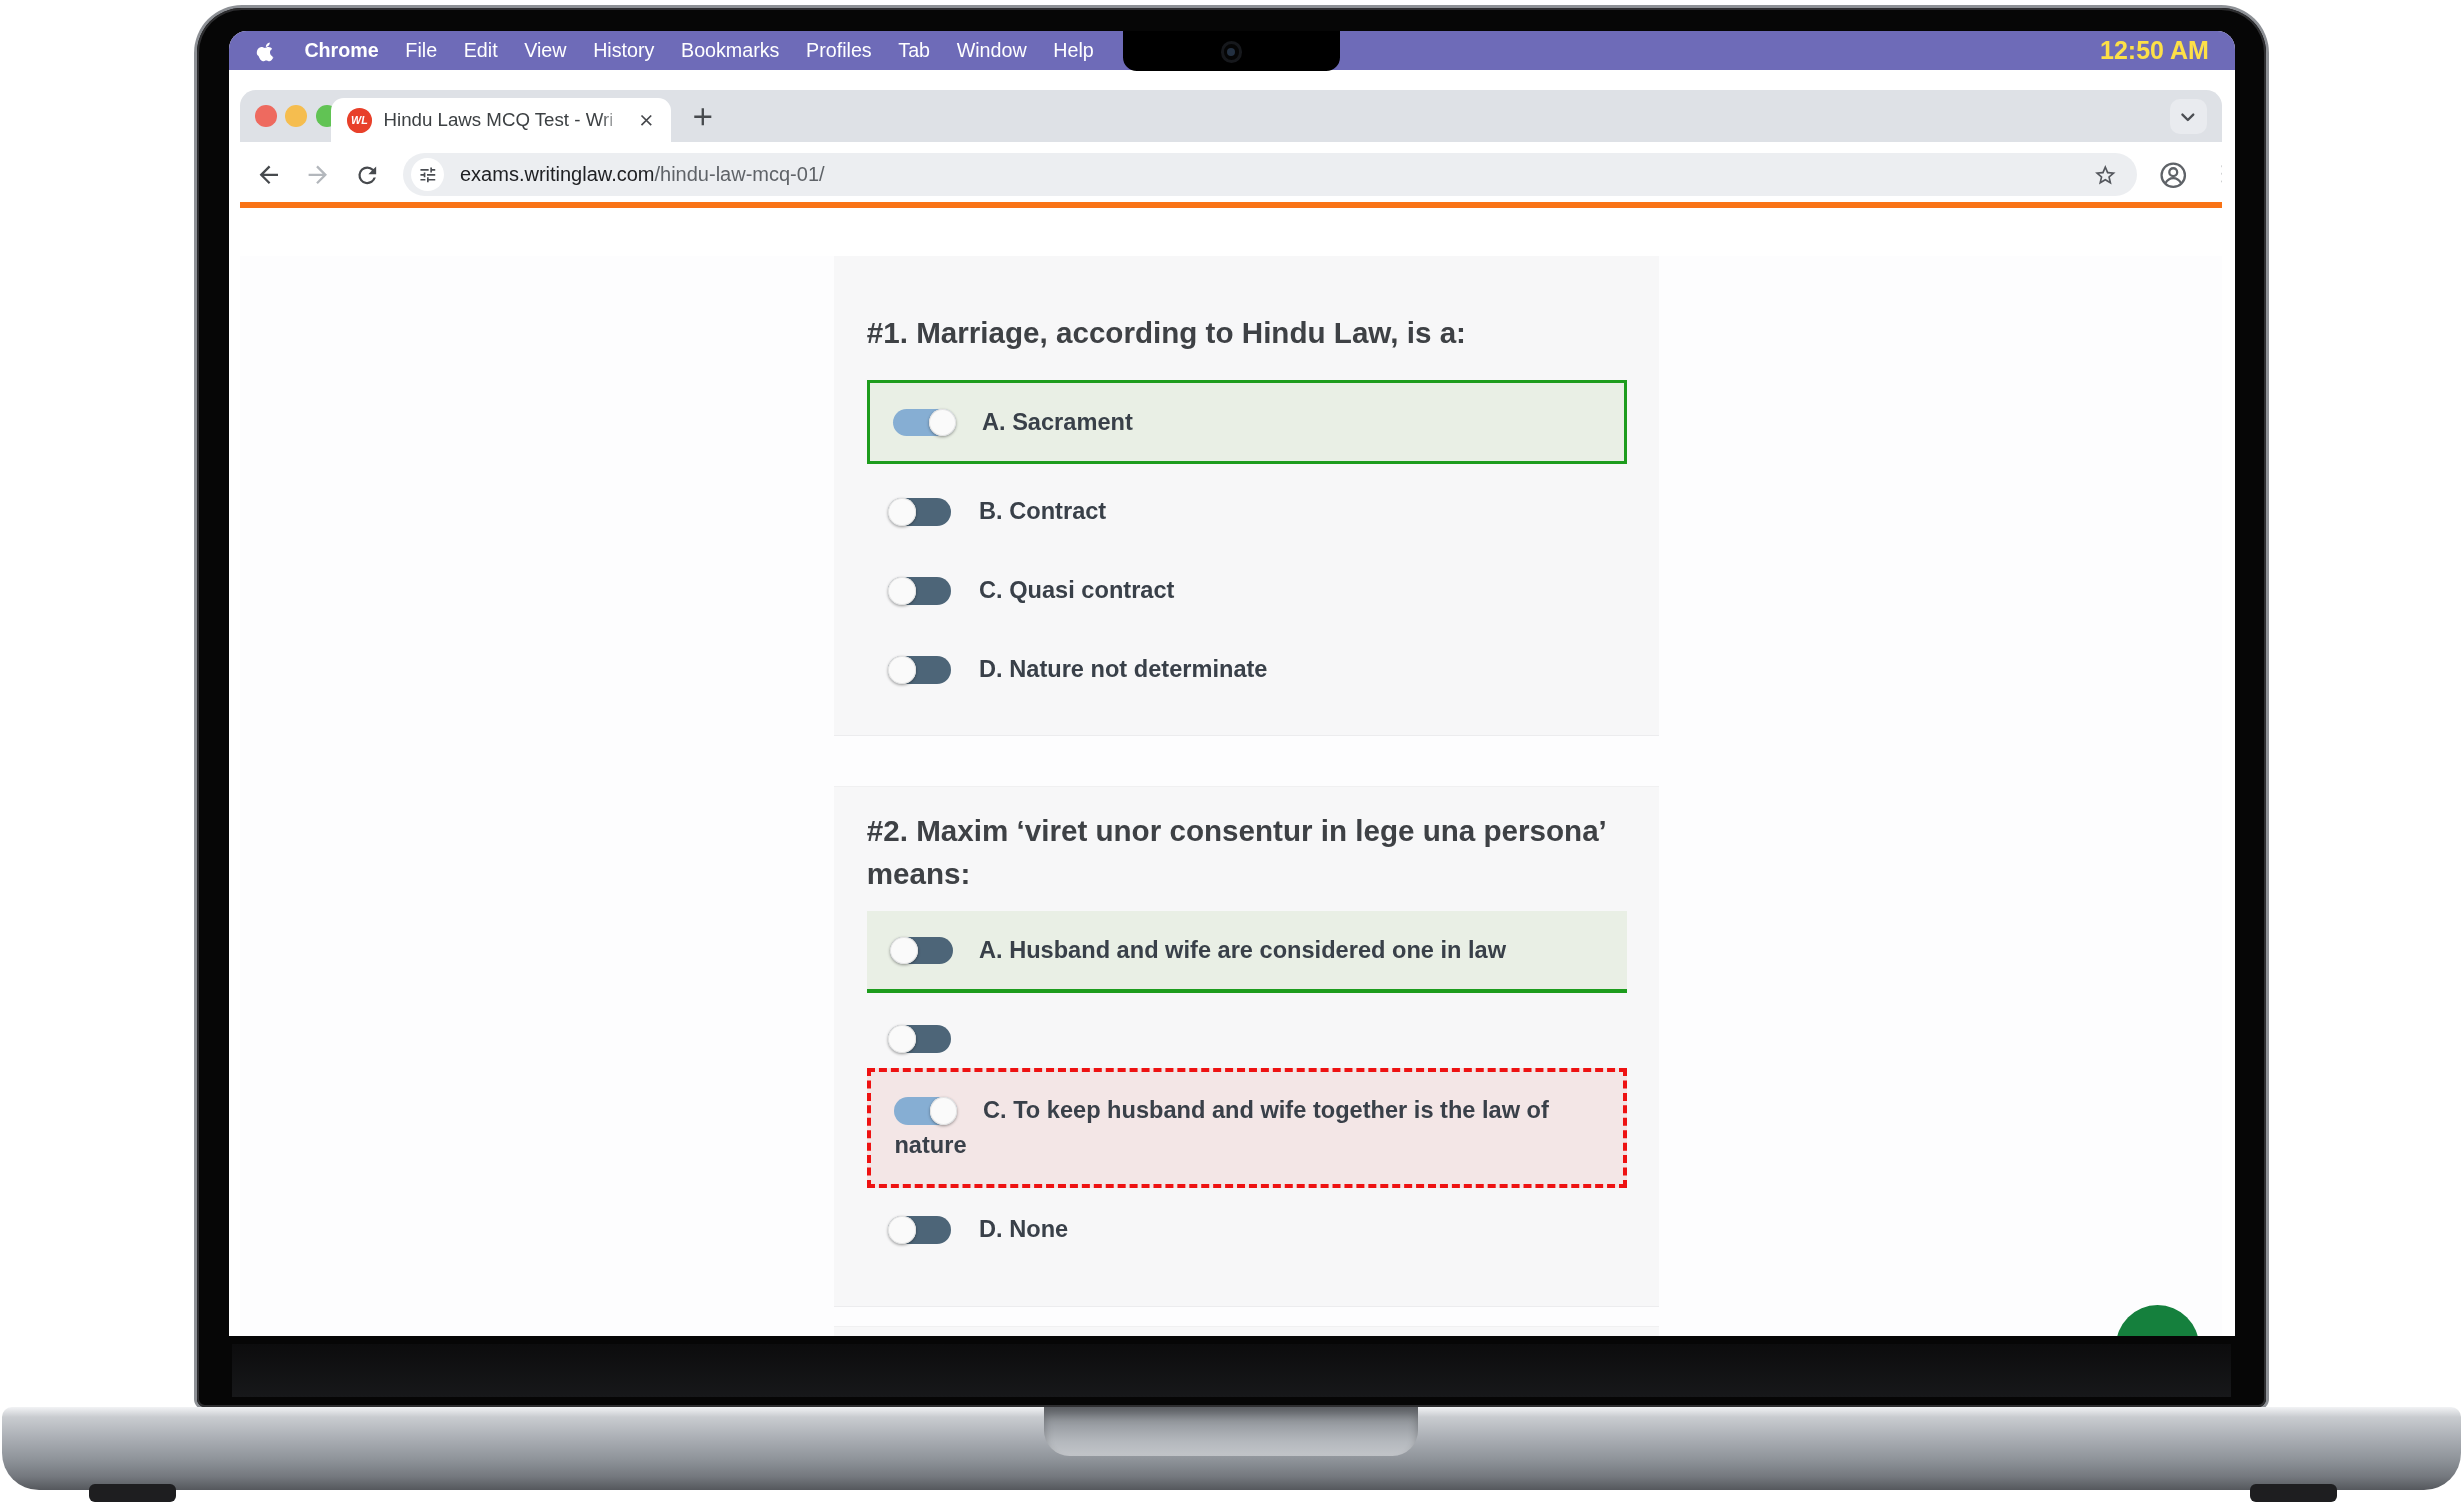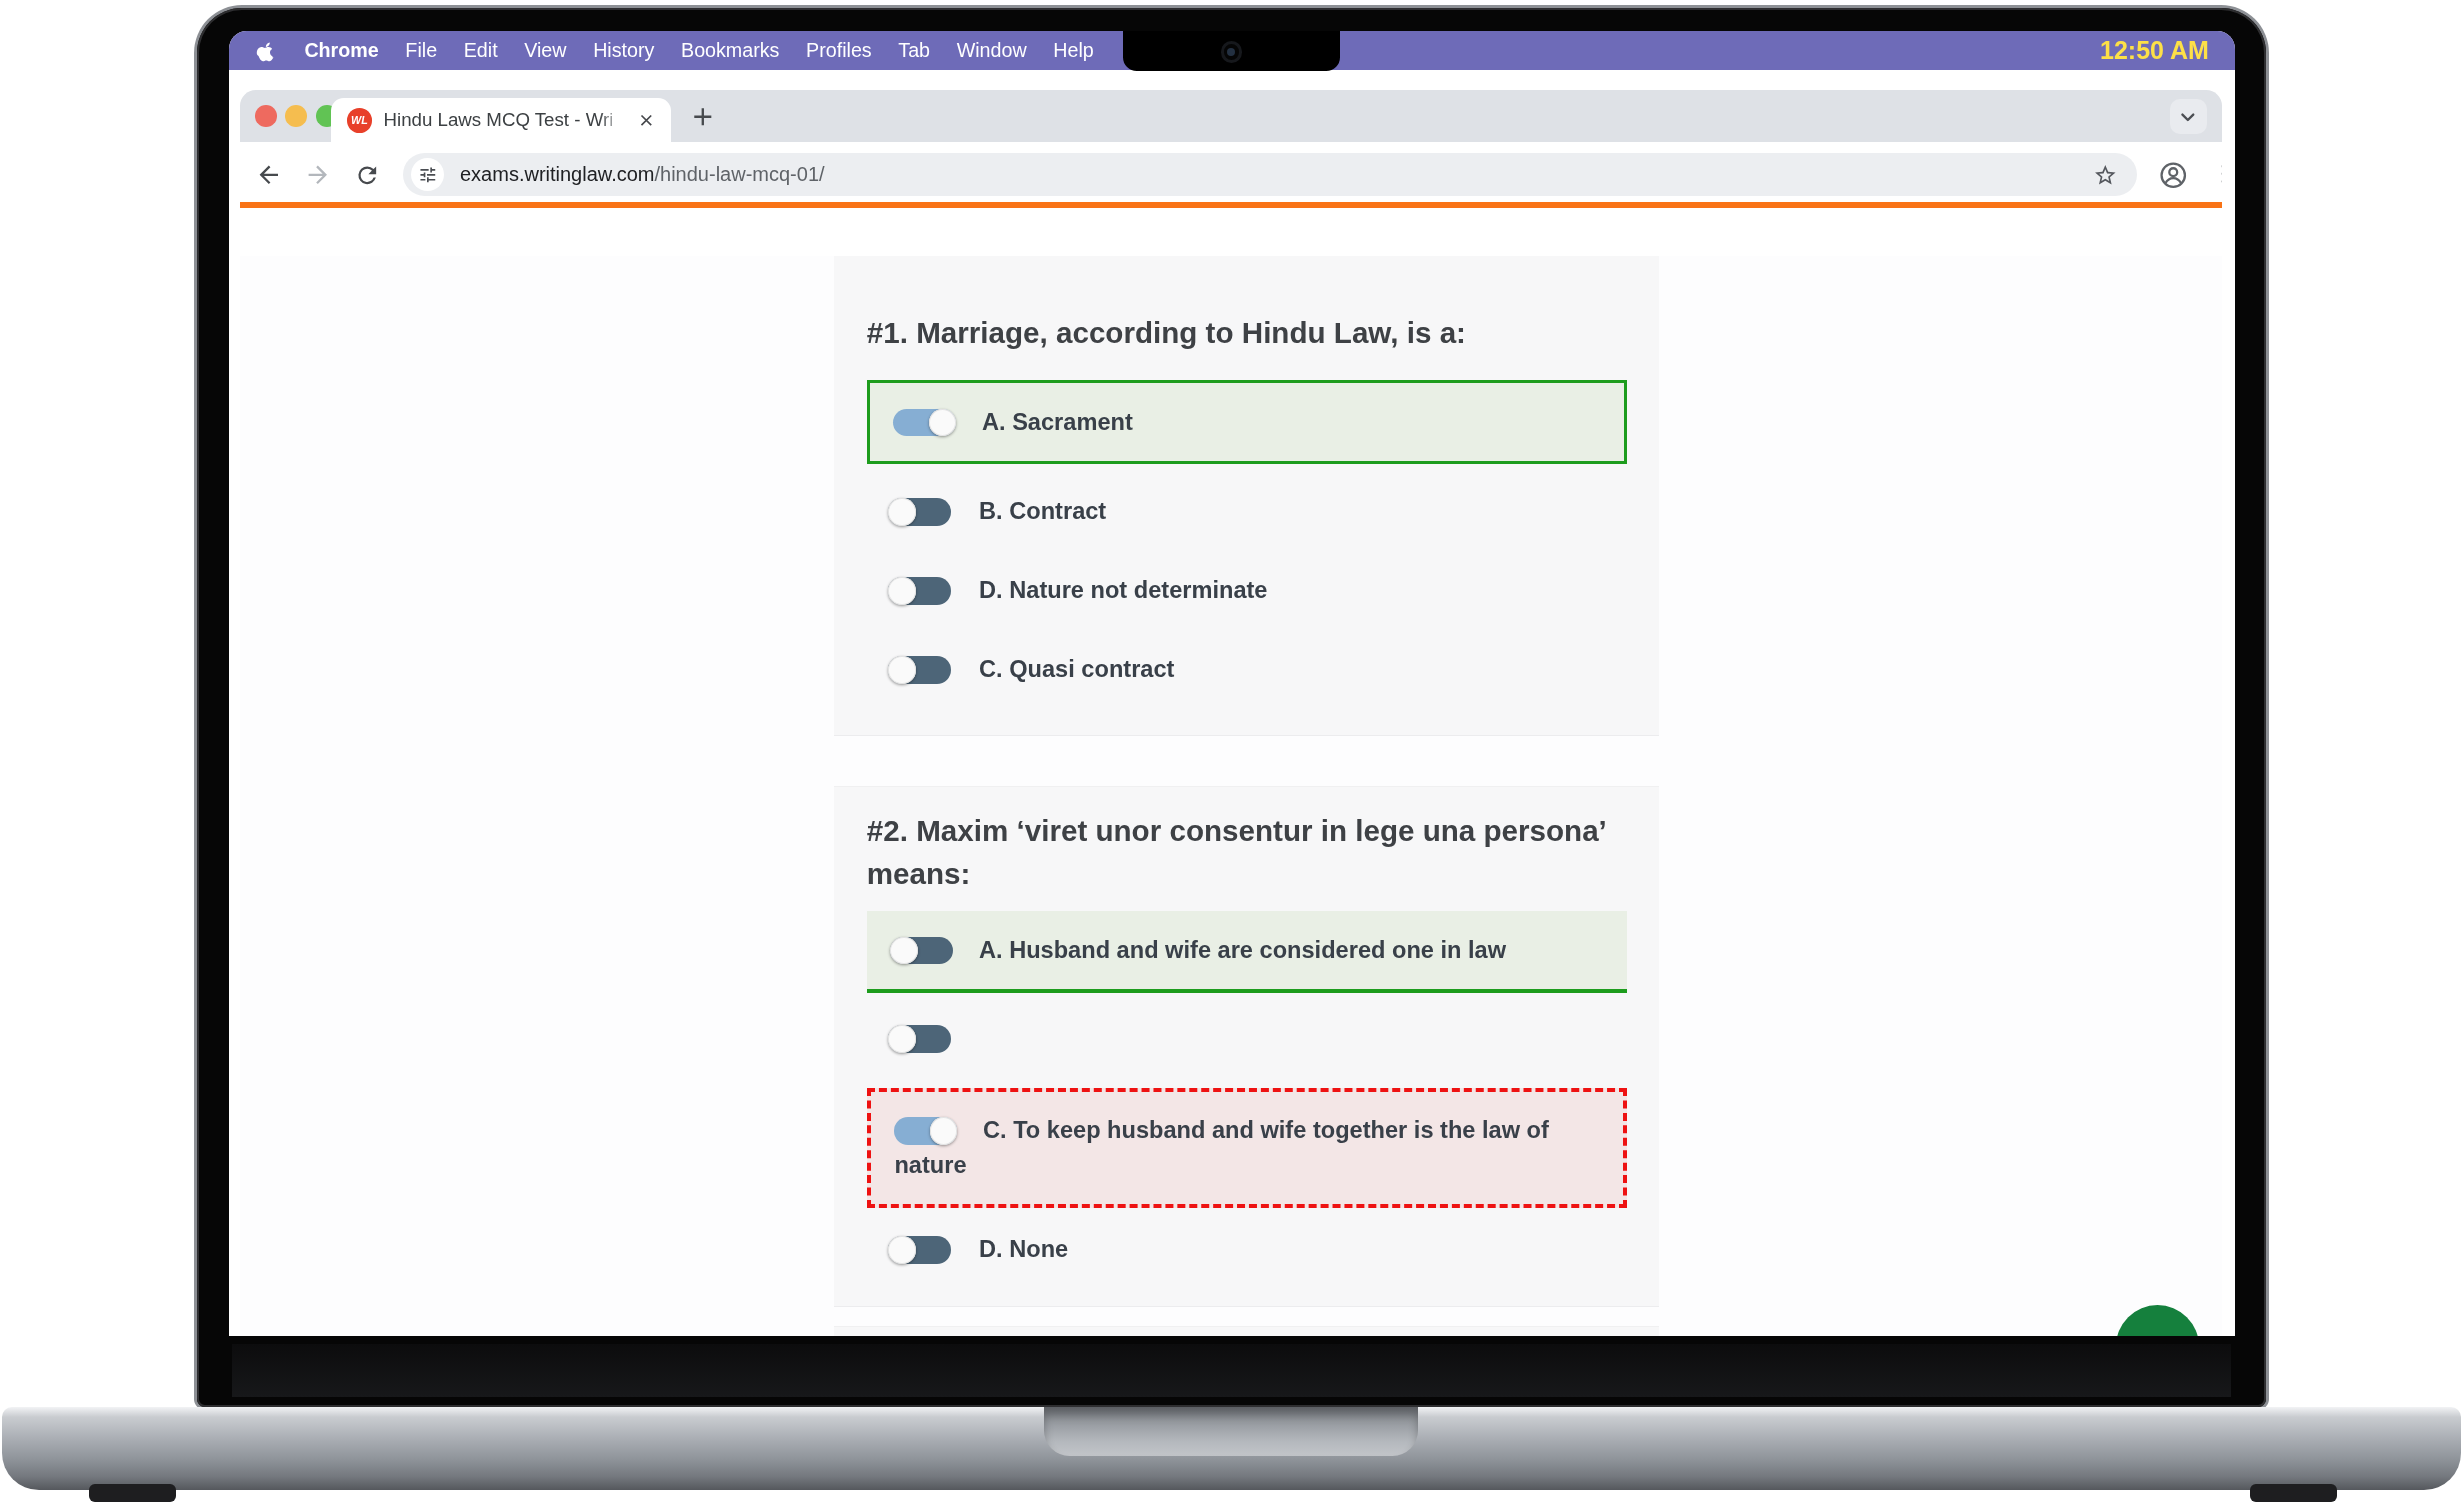--- a/index.html
+++ b/index.html
@@ -93,21 +93,21 @@
   .opt-box .opt-label{margin-left:0;display:inline;vertical-align:middle;}
   .box-selected-correct{border:3.9px solid #1d9c1d;background:#e9efe5;}
   .box-correct-answer{background:#e9efe5;border-bottom:4.9px solid #1d9c1d;}
   .box-selected-wrong{border:4.9px dashed #ee1212;background:#f3e6e6;}
 
   .qb1 .opt-box{margin-top:25.6px;}
   .row-b1{margin-top:31.5px;}
   .row-s{margin-top:46px;}
   .qb2 .box-correct-answer{margin-top:15.8px;}
   .row-qb2-b{margin-top:32.5px;}
-  .qb2 .box-selected-wrong{margin-top:35px;}
+  .qb2 .box-selected-wrong{margin-top:15px;}
   .row-qb2-d{margin-top:25.6px;}
 
   .timer{position:absolute;left:1876px;top:1049px;width:83px;height:83px;border-radius:50%;background:#15803d;
     display:flex;align-items:center;justify-content:center;color:#e9e9e9;font-size:20.7px;}
 
   svg{display:block;}
 </style>
 </head>
 <body>
 
@@ -231,27 +231,27 @@
               <div class="opt-row row-b1">
                 <span class="toggle off">
                     <span class="knob"></span>
                   </span>
                 <span class="opt-label">B. Contract</span>
               </div>
               <div class="opt-row row-s">
                 <span class="toggle off">
                     <span class="knob"></span>
                   </span>
+                <span class="opt-label">C. Quasi contract</span>
+              </div>
+              <div class="opt-row row-s">
+                <span class="toggle off">
+                    <span class="knob"></span>
+                  </span>
                 <span class="opt-label">D. Nature not determinate</span>
-              </div>
-              <div class="opt-row row-s">
-                <span class="toggle off">
-                    <span class="knob"></span>
-                  </span>
-                <span class="opt-label">C. Quasi contract</span>
               </div>
             </div>
 
             <div class="qblock qb2">
               <div class="qheading"><span>#2.</span> <span>Maxim ‘viret unor consentur in lege una persona’ means:</span></div>
 
               <div class="opt-box box-correct-answer">
                 <span class="toggle off"><span class="knob"></span></span><span class="opt-label">A. Husband and wife are considered one in law</span>
               </div>
 

